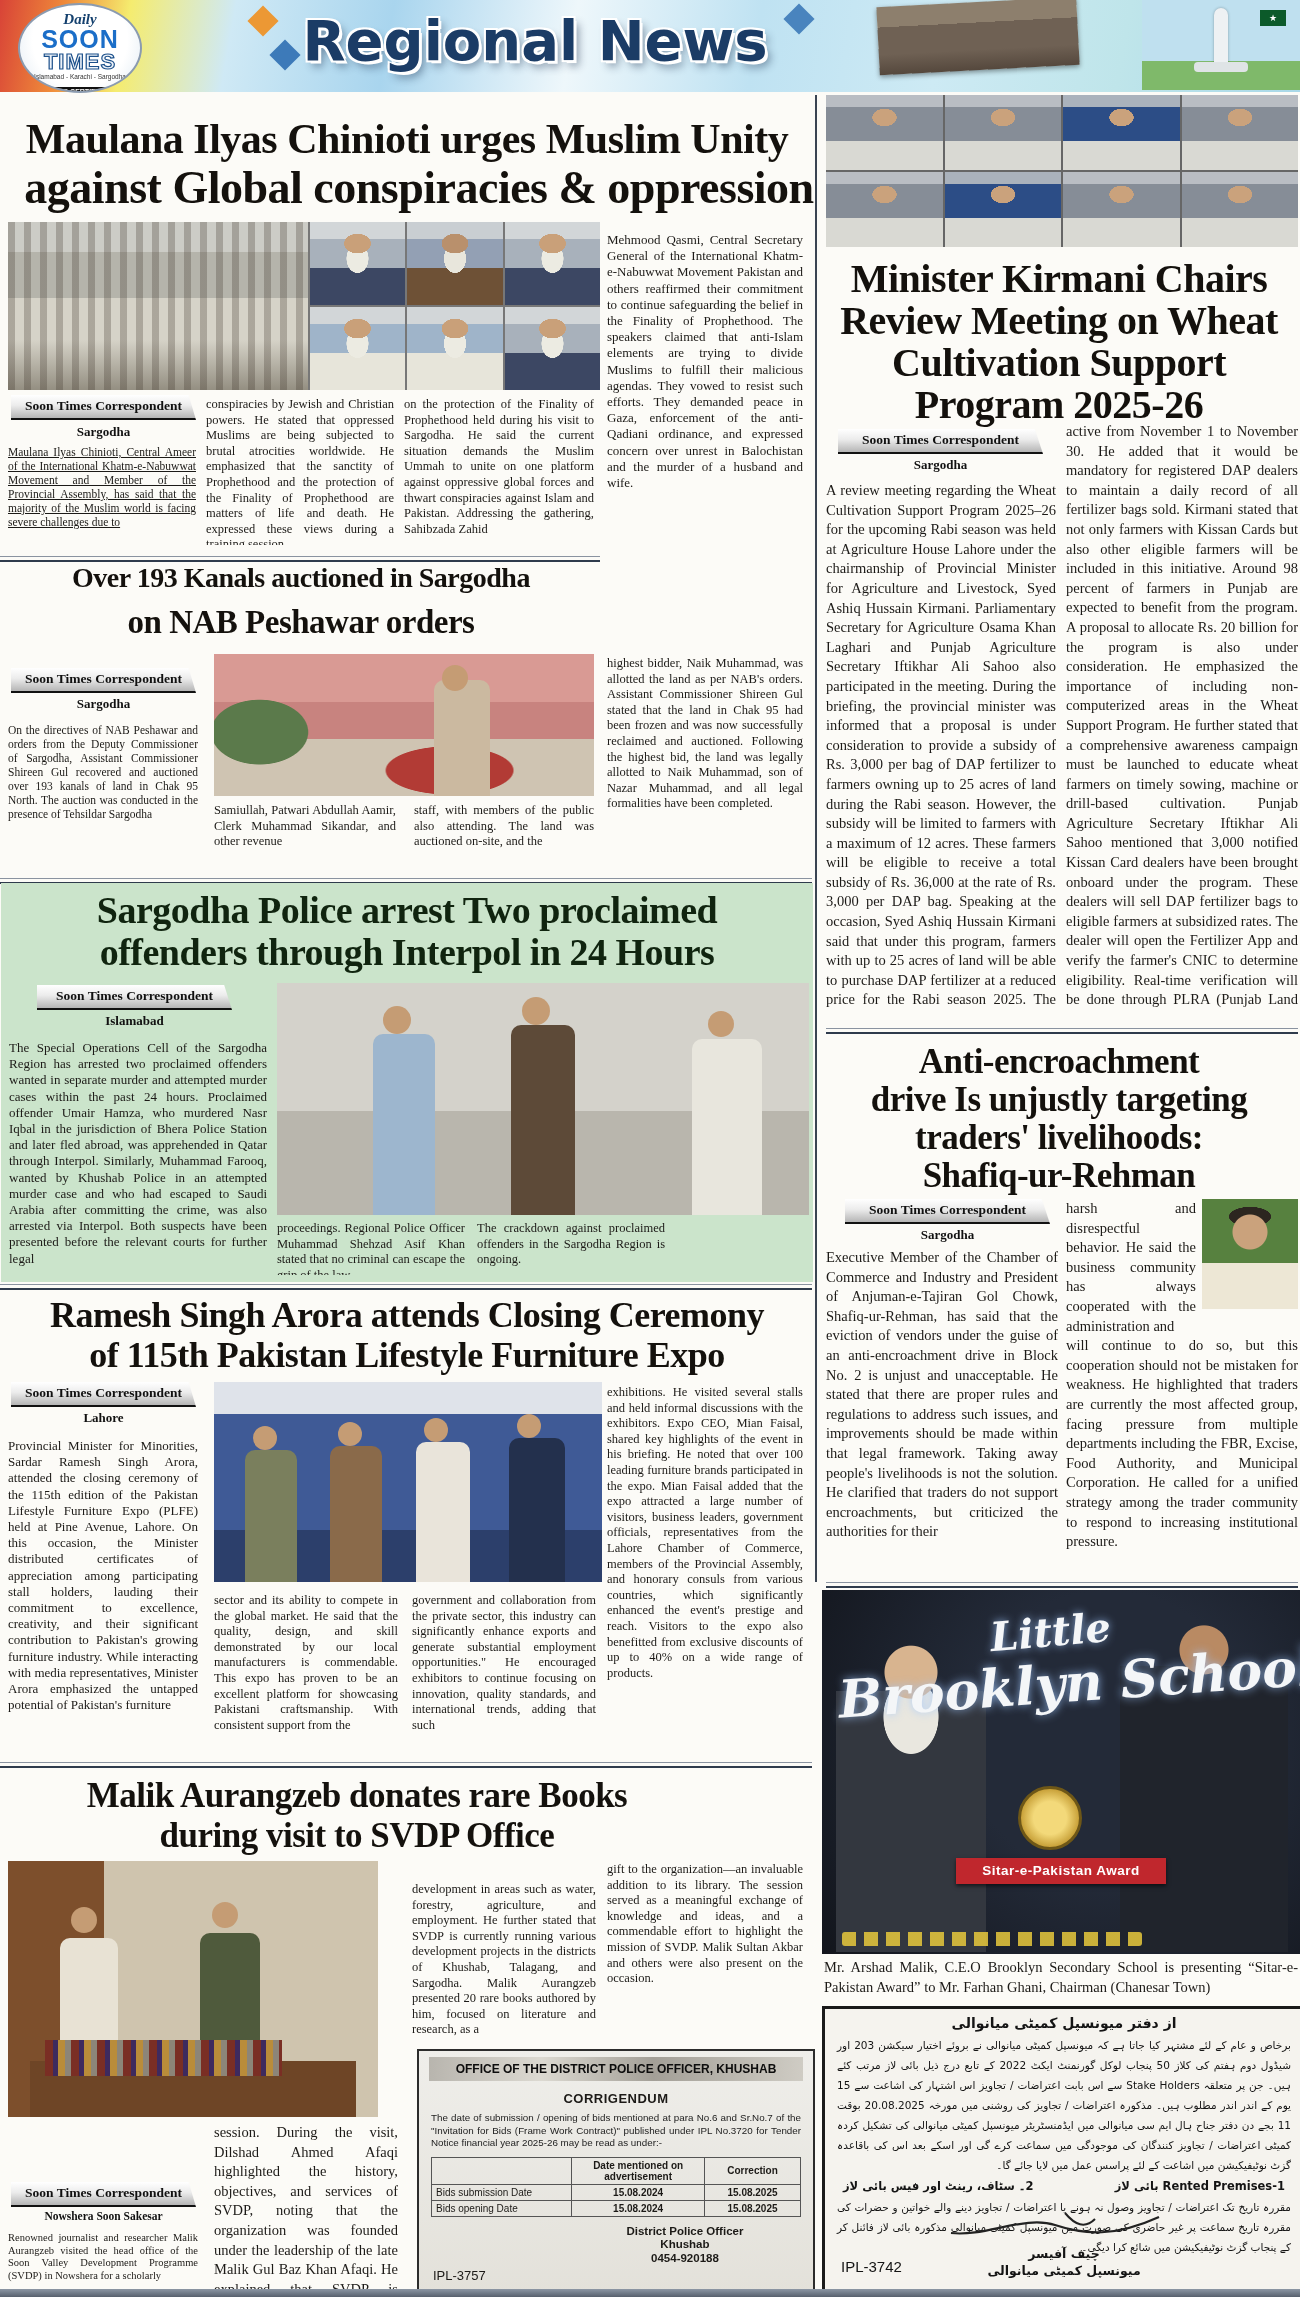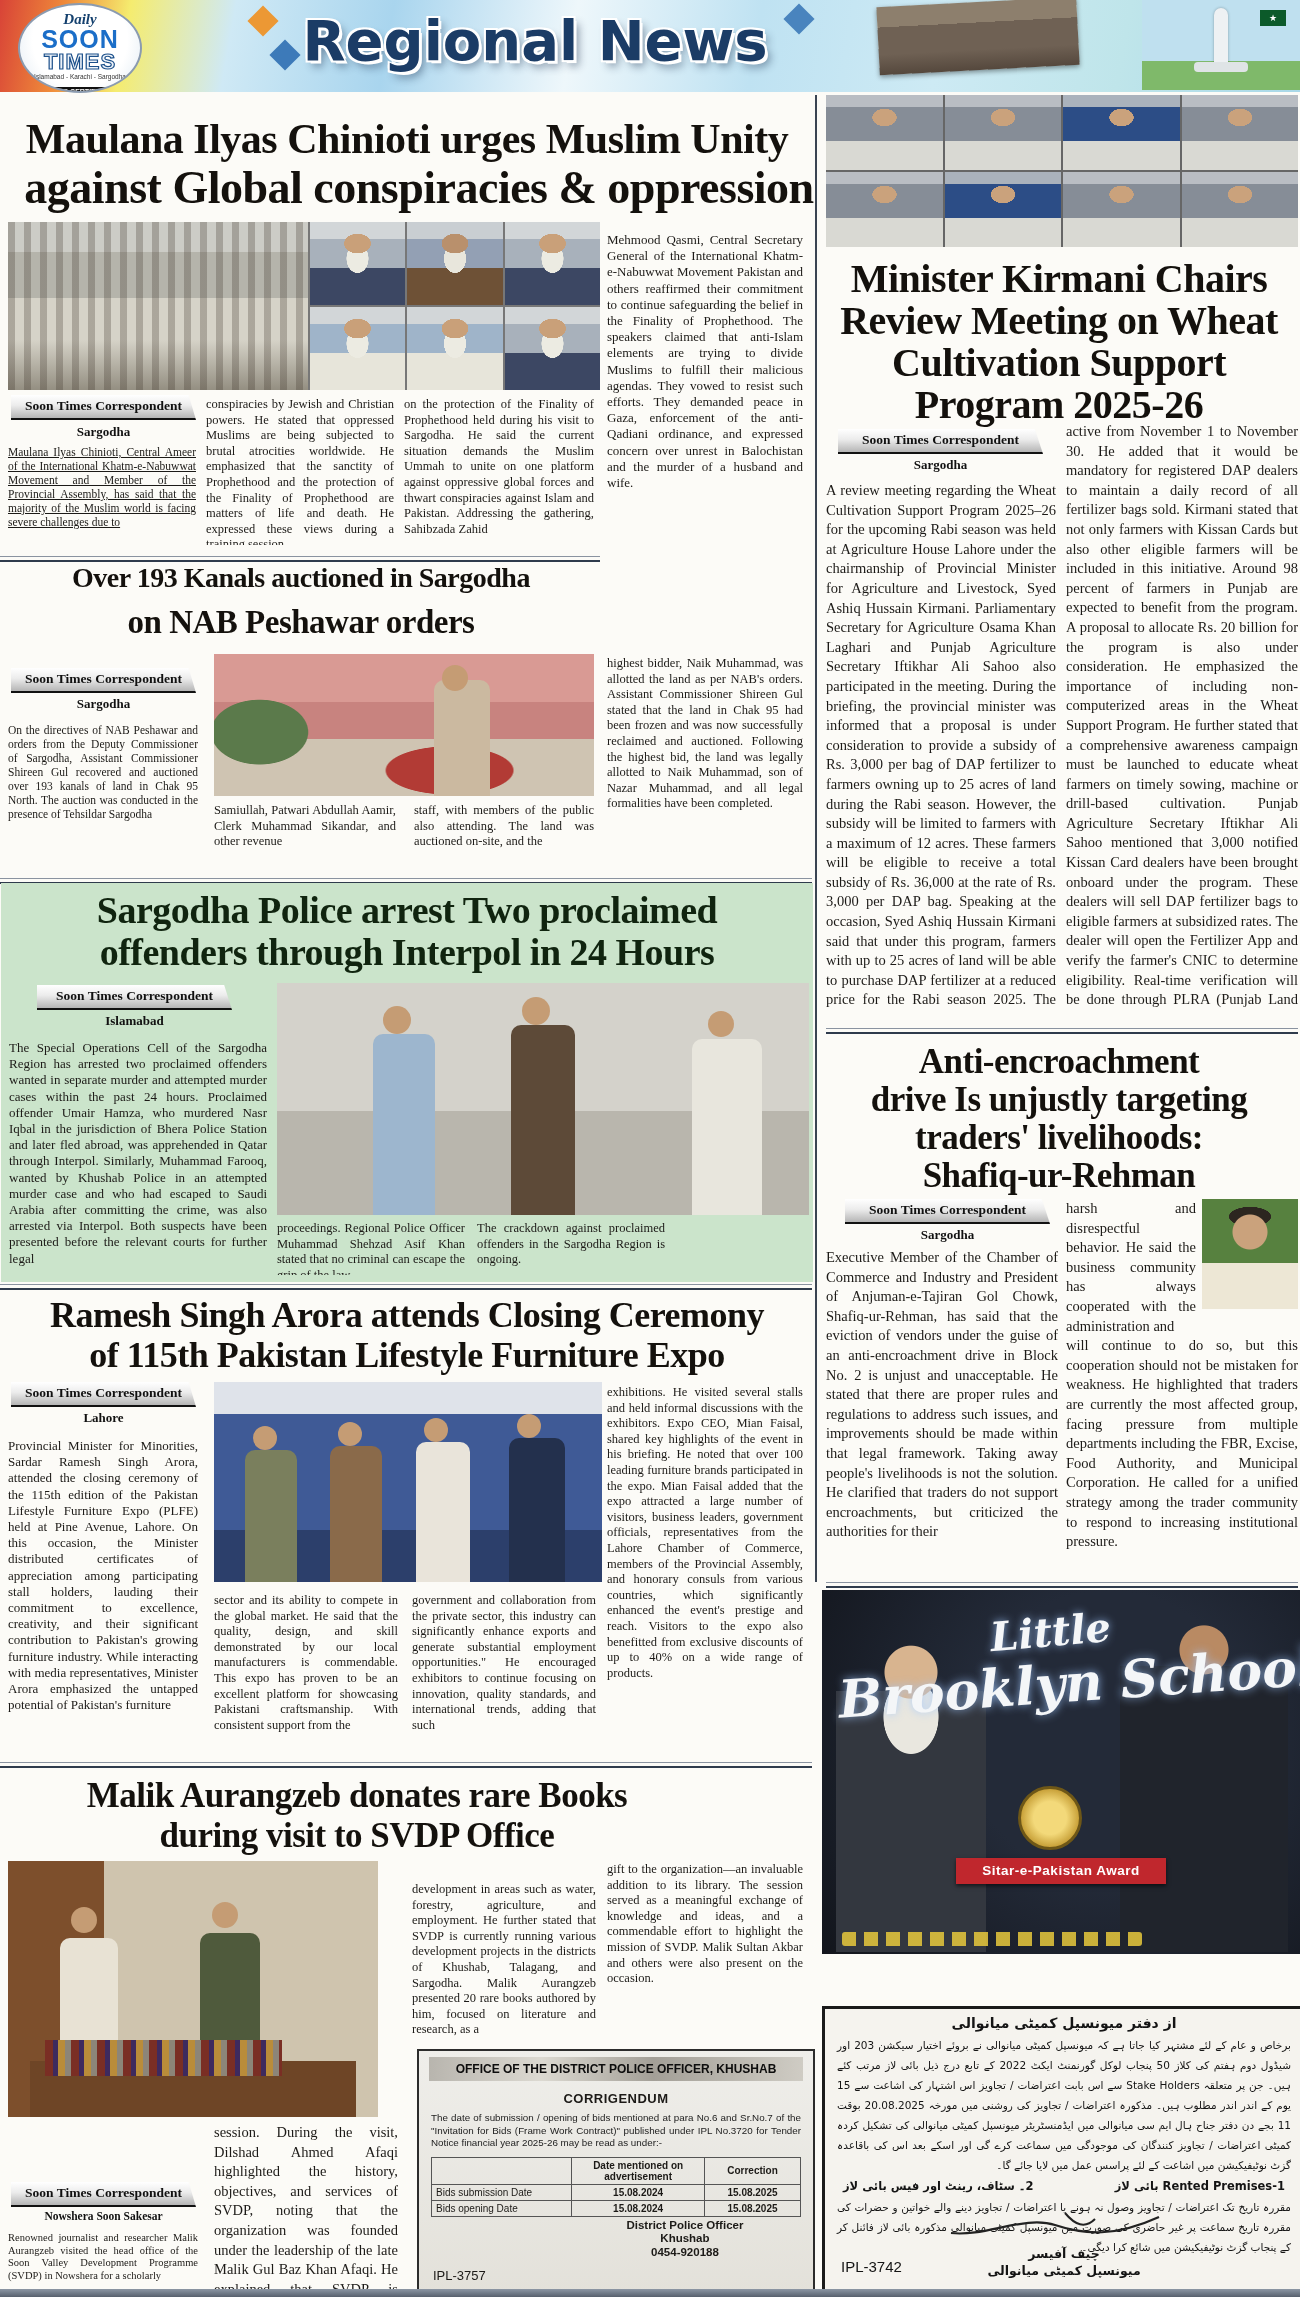--- a/index.html
+++ b/index.html
@@ -73,21 +73,21 @@
   .head{position:absolute;border-radius:50%;background:#c59c74;}
   
   #corri{background:linear-gradient(180deg,#efeeea,#e3e1da);border:2.5px solid #2c2c2c;font-family:"Liberation Sans",sans-serif;}
   #corri .office{margin:6px 10px 0 10px;padding:5px 4px;text-align:center;font:700 12px "Liberation Sans",sans-serif;color:#0d0d0d;
       background:linear-gradient(90deg,#b8b5ae,#dcd9d1 30%,#a39f97 60%,#cfccc4);}
   #corri .title{text-align:center;font:700 13px "Liberation Sans",sans-serif;margin-top:10px;letter-spacing:.5px;}
   #corri .cbody{margin:6px 12px 0 12px;font:400 9.8px/12.5px "Liberation Sans",sans-serif;text-align:justify;color:#222;}
   #corri table{border-collapse:collapse;margin:7px 12px 0 12px;width:calc(100% - 24px);font:400 10px "Liberation Sans",sans-serif;}
   #corri th,#corri td{border:1px solid #555;padding:2px 4px;}
   #corri th{font-weight:700;text-align:center;}
-  #corri .sign{margin-top:2px;text-align:center;font:700 11.5px/13.5px "Liberation Sans",sans-serif;padding-left:35%;}
+  #corri .sign{margin-top:8px;text-align:center;font:700 11.5px/13.5px "Liberation Sans",sans-serif;padding-left:35%;}
   #corri .ipl{position:absolute;left:14px;bottom:10px;font:400 13px "Liberation Sans",sans-serif;text-align:center;}
   
   #brooklyn{background:radial-gradient(circle at 60% 40%,#232a38 0 40%,#12151c 100%);}
   #brooklyn .script1{position:absolute;left:168px;top:18px;font:italic 700 40px "DejaVu Serif",serif;color:#f4f6f8;
       text-shadow:0 0 8px rgba(160,200,255,.8);transform:rotate(-5deg);}
   #brooklyn .script2{position:absolute;left:16px;top:62px;font:italic 700 52px "DejaVu Serif",serif;color:#f4f6f8;
       text-shadow:0 0 10px rgba(160,200,255,.8);transform:rotate(-4deg);white-space:nowrap;}
   #brooklyn .seal{position:absolute;left:196px;top:196px;width:58px;height:58px;border-radius:50%;
       background:radial-gradient(circle,#f3d97a 0 40%,#c9a23a 70%,#8f6f1e 100%);border:3px solid #6e5717;}
   #brooklyn .banner{position:absolute;left:134px;top:268px;width:210px;height:26px;background:#c0272d;color:#fff;
@@ -317,20 +317,21 @@
 
   <div id="brooklyn" class="abs" style="left:822px;top:1590px;width:478px;height:364px;">
     <div class="fig-left"></div>
     <div class="fig-right"></div>
     <div class="script1">Little</div>
     <div class="script2">Brooklyn School</div>
     <div class="seal"></div>
     <div class="banner">Sitar-e-Pakistan Award</div>
     <div class="urdu-strip"></div>
   </div>
+  <div class="body-col fs14" style="left:824px;top:1958px;width:474px;height:44px;">Mr. Arshad Malik, C.E.O Brooklyn Secondary School is presenting “Sitar-e-Pakistan Award” to Mr. Farhan Ghani, Chairman (Chanesar Town)</div>
 
   <div id="urdu" class="abs" style="left:822px;top:2006px;width:478px;height:284px;">
     <div class="uhead">از دفتر میونسپل کمیٹی میانوالی</div>
     <div class="upara">برخاص و عام کے لئے مشتہر کیا جاتا ہے کہ میونسپل کمیٹی میانوالی نے بروئے اختیار سیکشن 203 اور شیڈول دوم ہفتم کی کلاز 50 پنجاب لوکل گورنمنٹ ایکٹ 2022 کے تابع درج ذیل بائی لاز مرتب کئے ہیں۔ جن پر متعلقہ Stake Holders سے اس بابت اعتراضات / تجاویز اس اشتہار کی اشاعت سے 15 یوم کے اندر اندر مطلوب ہیں۔ مذکورہ اعتراضات / تجاویز کی روشنی میں مورخہ 20.08.2025 بوقت 11 بجے دن دفتر جناح ہال ایم سی میانوالی میں ایڈمنسٹریٹر میونسپل کمیٹی میانوالی کی تشکیل کردہ کمیٹی اعتراضات / تجاویز کنندگان کی موجودگی میں سماعت کرے گی اور اسکے بعد اس کی باقاعدہ گزٹ نوٹیفیکیشن میں اشاعت کے لئے پراسس عمل میں لایا جائے گا۔</div>
     <div class="uitems">
       <span>Rented Premises-1 بائی لاز</span>
       <span>2۔ سٹاف، رینٹ اور فیس بائی لاز</span>
     </div>
     <div class="upara">مقررہ تاریخ تک اعتراضات / تجاویز وصول نہ ہونے یا اعتراضات / تجاویز دینے والے خواتین و حضرات کی مقررہ تاریخ سماعت پر غیر حاضری کی صورت میں میونسپل کمیٹی میانوالی مذکورہ بائی لاز فائنل کر کے پنجاب گزٹ نوٹیفیکیشن میں شائع کرا دیگی۔</div>
     <svg width="220" height="34" viewBox="0 0 220 34">

